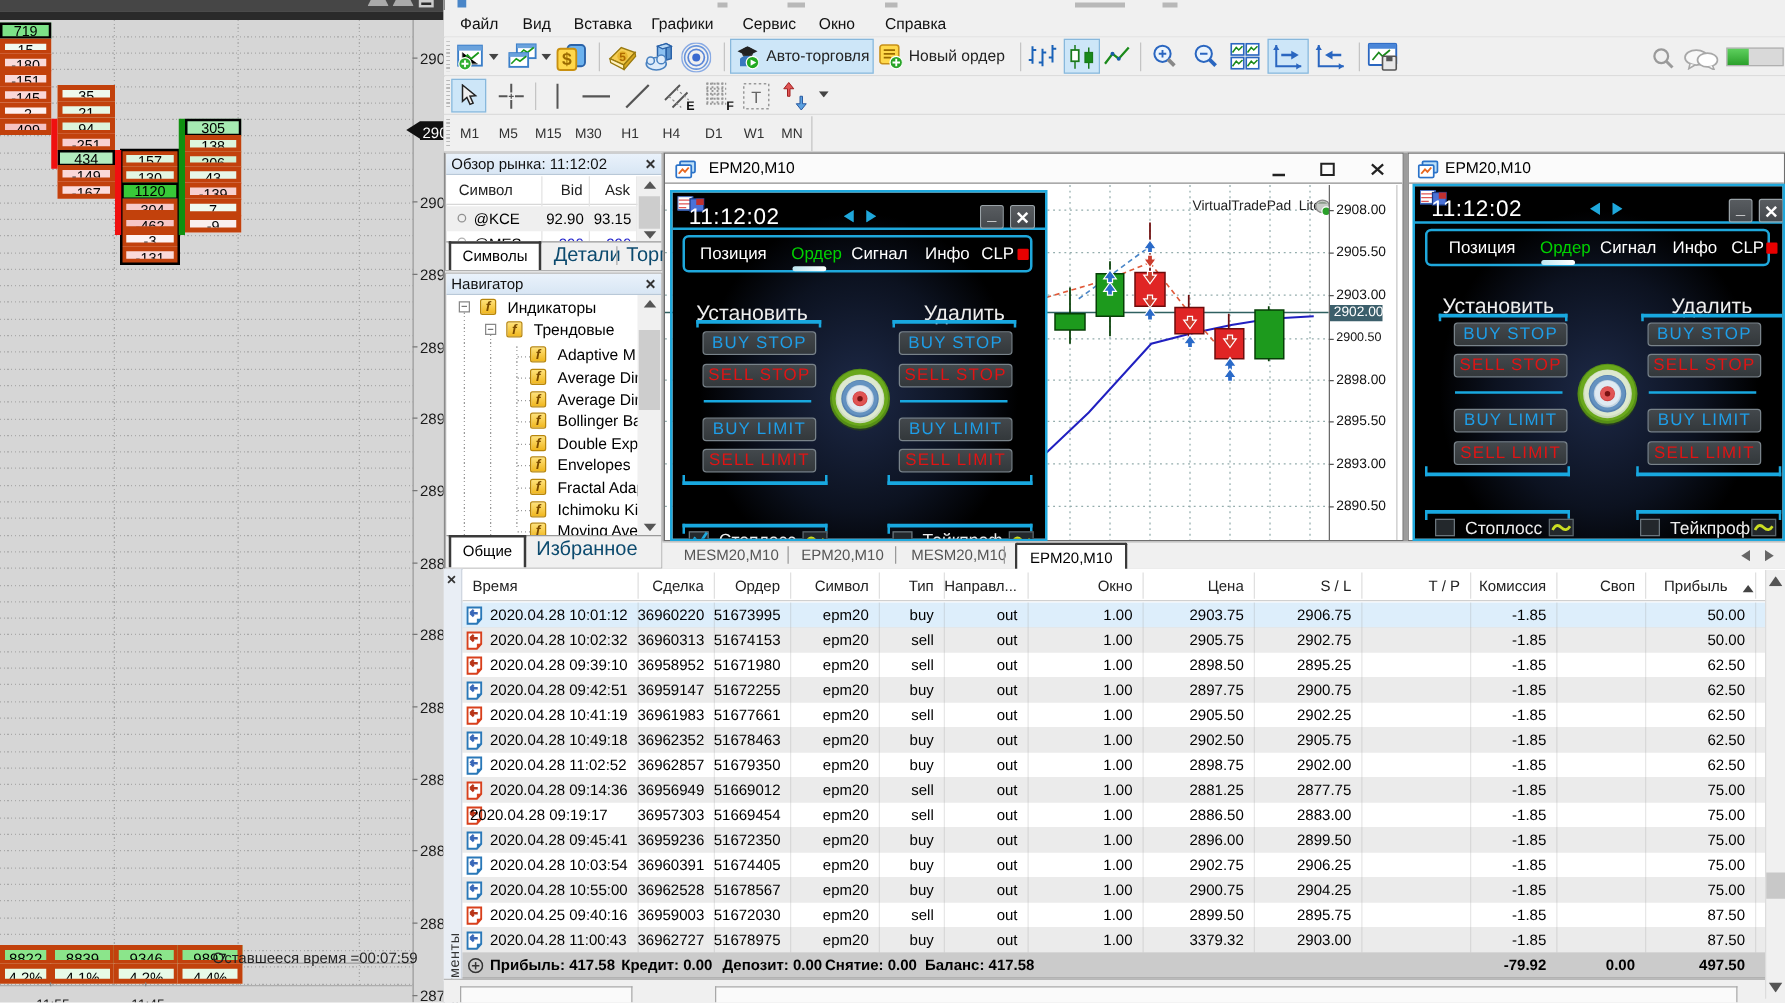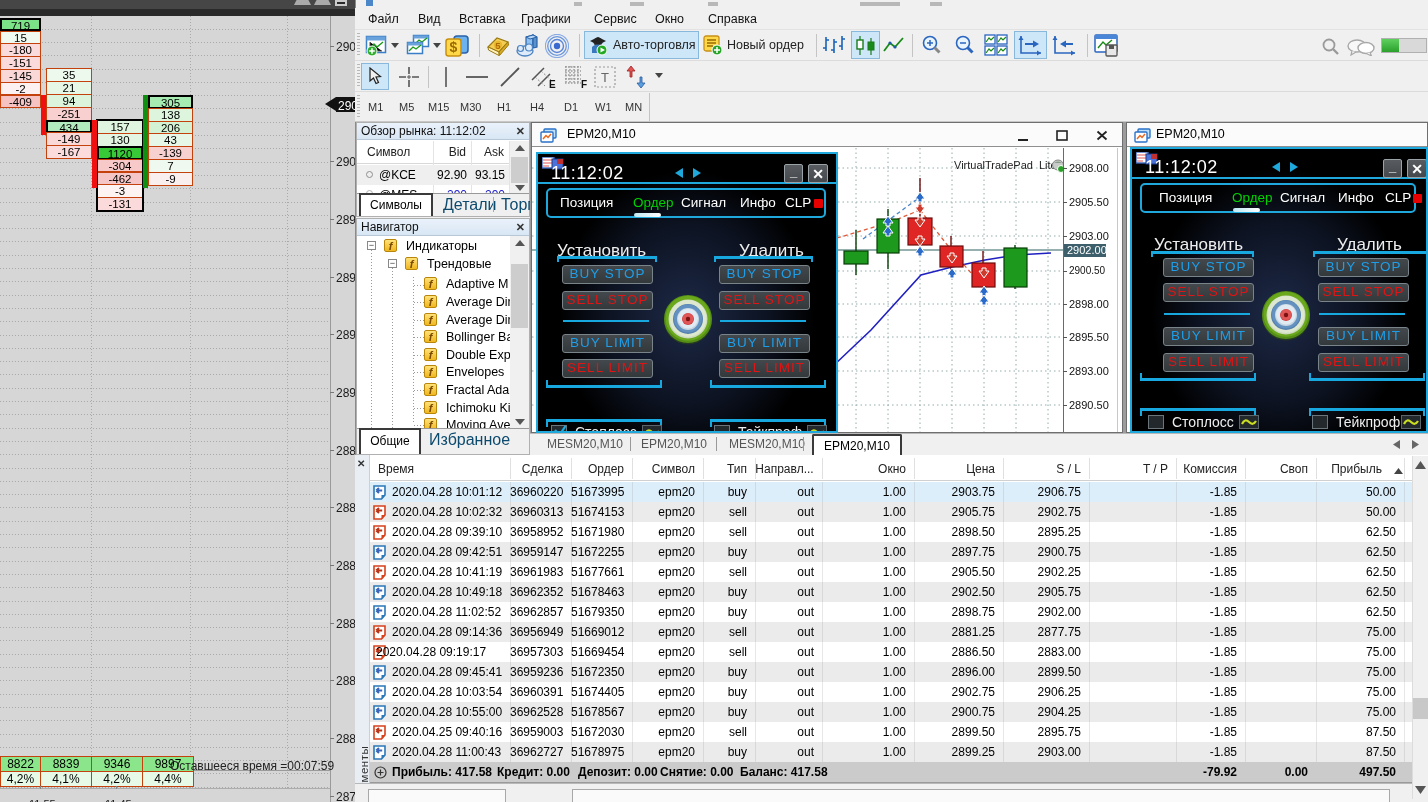--- a/index.html
+++ b/index.html
@@ -1,17 +1,17 @@
 <!DOCTYPE html>
 <html><head><meta charset="utf-8"><style>
 *{margin:0;padding:0;box-sizing:border-box}
 body{width:1428px;height:802px;overflow:hidden;font-family:"Liberation Sans",sans-serif;background:#f0f0f0}
 .a{position:absolute}
 #root{position:relative;width:1428px;height:802px;overflow:hidden}
-.cell{position:absolute;border:1px solid #c2410c;text-align:center;font-size:11.5px;color:#000;overflow:hidden}
+.cell{position:absolute;border:4px solid #c2410c;text-align:center;font-size:11.5px;color:#000;overflow:hidden}
 .cellB{border:2px solid #000}
 .axlab{position:absolute;left:336px;font-size:12px;color:#1a1a1a;white-space:nowrap}
 .mi{position:absolute;top:0;height:22px;line-height:22px;font-size:12.5px;color:#111}
 .tfl{position:absolute;top:0;height:28px;line-height:28px;font-size:11px;color:#333}
 .sep1{position:absolute;width:1px;background:#c4c4c4}
 .ptitle{position:absolute;left:0;right:0;height:17px;background:linear-gradient(#eaf2fb,#d8e6f4);border-bottom:1px solid #b8c8d8;font-size:12px;color:#111;line-height:17px;padding-left:4px}
 .tab-act{position:absolute;background:#fff;border:2px solid #3a3a3a;border-bottom:none;font-size:12px;color:#000;text-align:center}
 .tab-in{position:absolute;font-size:16px;color:#0c4a6e;text-align:right}
 .vtp{position:absolute;background:#000;border:2px solid #1fa8dc;overflow:hidden}
 .vtpbtn{position:absolute;width:91px;height:19px;background:linear-gradient(#43484c,#33383b);border:1.5px solid #79838a;border-radius:3px;text-align:center;font-size:13.5px;line-height:16px;letter-spacing:1px}
@@ -992,21 +992,21 @@
       <path d="M12 11 l-3.5 4 v-4 z" fill="#2a78b8"></path>
       <path d="M3.2 6.5 h6 M3.2 6.5 l2.8-2.5 M3.2 6.5 l2.8 2.5" stroke="#3a68b8" stroke-width="2" fill="none"></path>
     </svg>
 <div class="tc" style="left:392px;top:742px">2020.04.28 11:00:43</div>
 <div class="tc tcr" style="left:510px;top:742px;width:53px">36962727</div>
 <div class="tc tcr" style="left:571px;top:742px;width:53px">51678975</div>
 <div class="tc tcr" style="left:632px;top:742px;width:63px">epm20</div>
 <div class="tc tcr" style="left:703px;top:742px;width:44px">buy</div>
 <div class="tc tcr" style="left:755px;top:742px;width:59px">out</div>
 <div class="tc tcr" style="left:822px;top:742px;width:84px">1.00</div>
-<div class="tc tcr" style="left:914px;top:742px;width:81px">2899.25</div>
+<div class="tc tcr" style="left:914px;top:742px;width:81px">3379.32</div>
 <div class="tc tcr" style="left:1003px;top:742px;width:78px">2903.00</div>
 <div class="tc tcr" style="left:1176px;top:742px;width:61px">-1.85</div>
 <div class="tc tcr" style="left:1316px;top:742px;width:80px">87.50</div>
 <div class="a" style="left:510px;top:482px;width:1px;height:280px;background:rgba(160,160,160,0.25)"></div>
 <div class="a" style="left:571px;top:482px;width:1px;height:280px;background:rgba(160,160,160,0.25)"></div>
 <div class="a" style="left:632px;top:482px;width:1px;height:280px;background:rgba(160,160,160,0.25)"></div>
 <div class="a" style="left:703px;top:482px;width:1px;height:280px;background:rgba(160,160,160,0.25)"></div>
 <div class="a" style="left:755px;top:482px;width:1px;height:280px;background:rgba(160,160,160,0.25)"></div>
 <div class="a" style="left:822px;top:482px;width:1px;height:280px;background:rgba(160,160,160,0.25)"></div>
 <div class="a" style="left:914px;top:482px;width:1px;height:280px;background:rgba(160,160,160,0.25)"></div>

